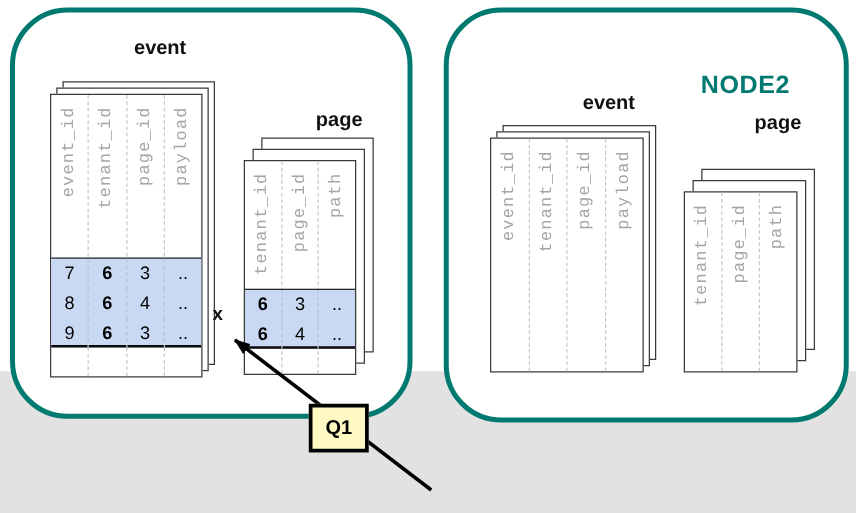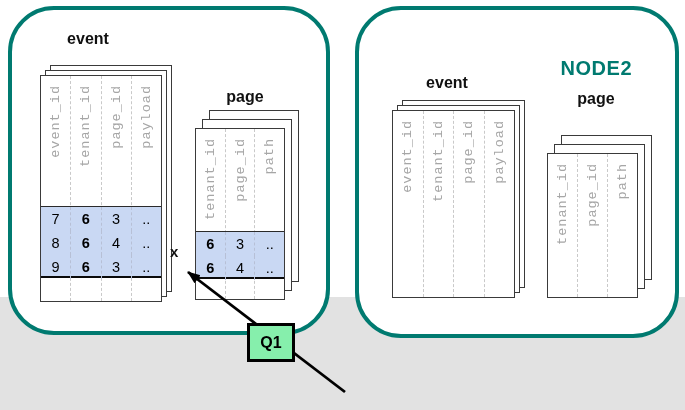--- a/index.html
+++ b/index.html
@@ -7,21 +7,21 @@
   .stage { position:relative; width:685px; height:410px; overflow:hidden; background:#ffffff; }
 
   .gray-band { position:absolute; left:0; top:297px; width:685px; height:113px; background:#e2e2e2; z-index:0; }
 
   .node { position:absolute; background:#ffffff; border:4px solid #007a70; border-radius:46px; z-index:1; }
   .node1 { left:8px; top:6px; width:322px; height:329px; }
   .node2 { left:355px; top:6px; width:324px; height:332px; }
 
   .node-label { position:absolute; color:#007a70; font-weight:700; font-size:20px; letter-spacing:0.5px; }
 
-  .tbl-title { position:absolute; font-weight:700; font-size:16px; color:#111; text-align:center; }
+  .tbl-title { position:absolute; font-weight:700; font-size:16px; color:#111; text-align:right; }
 
   .stack { position:absolute; }
   .sheet { position:absolute; left:0; top:0; width:100%; height:100%; background:#ffffff; border:1.5px solid #3a3a3a; }
   .evt .sheet.b1 { transform:translate(5px,-5px); }
   .evt .sheet.b2 { transform:translate(10px,-10px); }
   .pg  .sheet.b1 { transform:translate(7px,-9px); }
   .pg  .sheet.b2 { transform:translate(14px,-18px); }
 
   .cols { position:absolute; left:0; top:0; width:100%; height:100%; display:flex; }
   .col { flex:1; border-right:1.5px dashed #c9c9c9; display:flex; justify-content:center; align-items:flex-start; }
@@ -36,21 +36,21 @@
   .hl .row { display:flex; height:24px; }
   .hl .cell { flex:1; display:flex; align-items:center; justify-content:center;
               font-size:14.5px; color:#000; border-right:1.5px dashed #b7c0d6; }
   .hl .cell:last-child { border-right:none; }
   .hl .cell.bold { font-weight:700; }
 
   .xmark { position:absolute; left:170px; top:243px; font-size:15px; font-weight:600; color:#111; z-index:4; }
 
   .arrow-svg { position:absolute; left:0; top:0; z-index:3; pointer-events:none; }
 
-  .q1-box { position:absolute; left:247px; top:323px; width:48px; height:39px; background:#86efac;
+  .q1-box { position:absolute; left:247px; top:323px; width:48px; height:39px; background:#fef9c3;
             border:3px solid #000; display:flex; align-items:center; justify-content:center;
             font-weight:700; font-size:16px; color:#000; z-index:5; }
 </style>
 </head>
 <body>
 
 <div class="stage">
 
   <div class="gray-band"></div>
 

